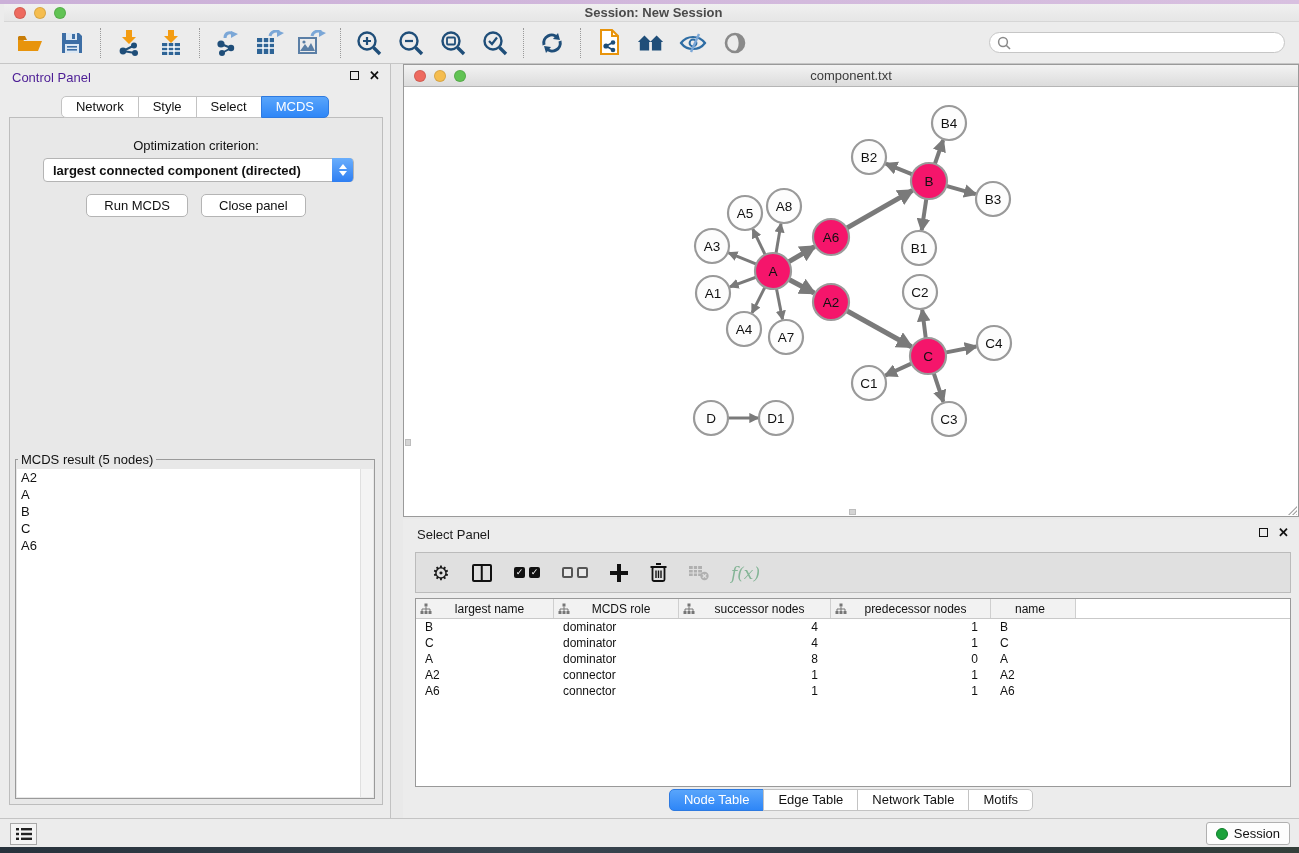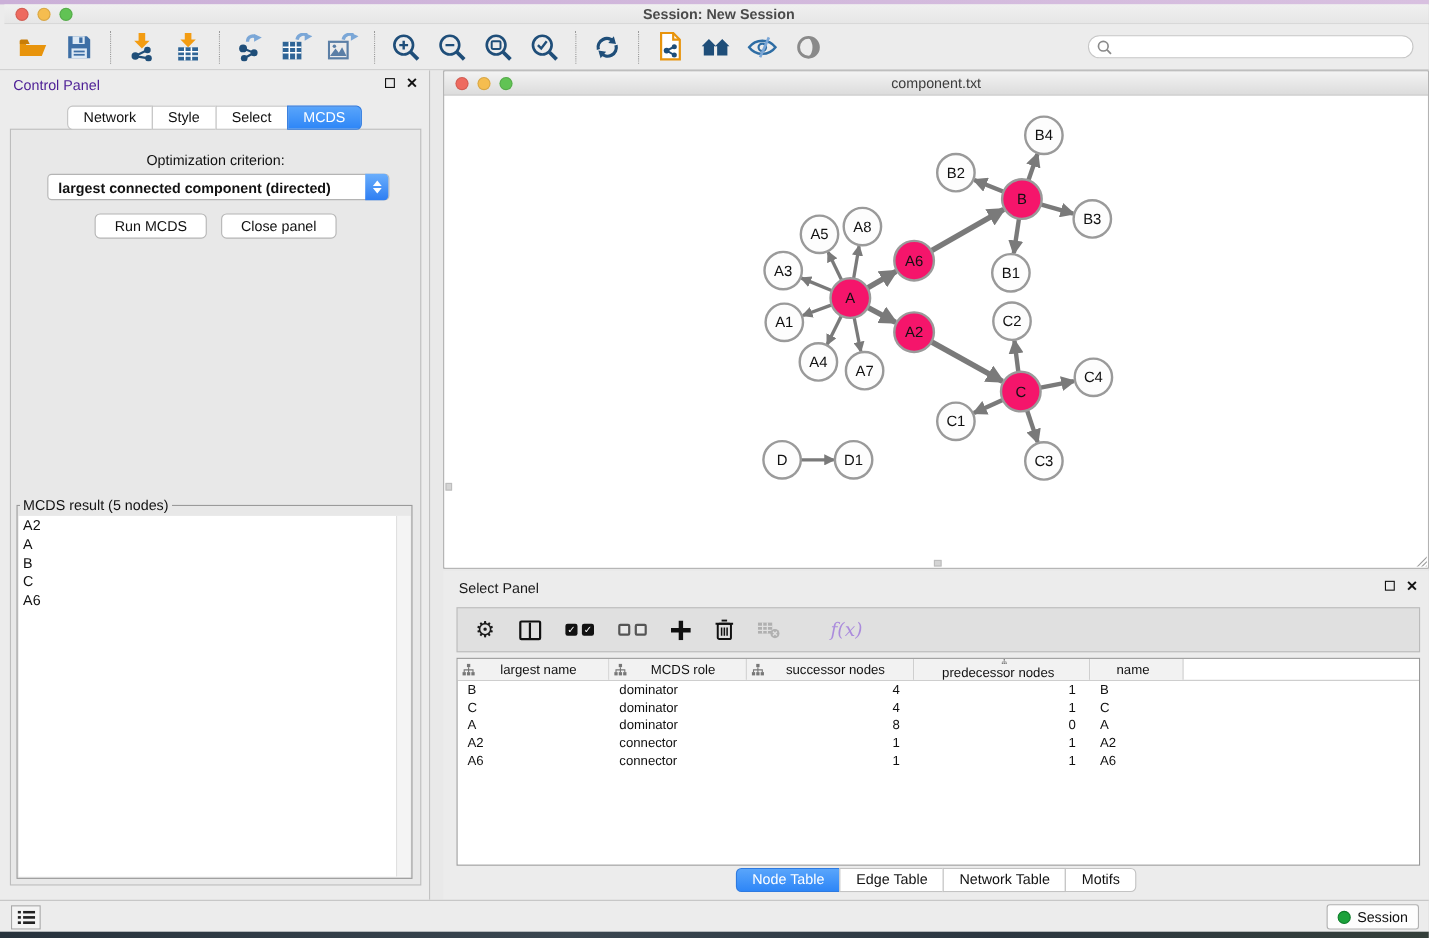--- a/index.html
+++ b/index.html
@@ -76,21 +76,21 @@
   .tp-toolbar { position:absolute; left:12px; right:8px; top:33px; height:41px; background:#e0e0e0; border:1px solid #bbb; display:flex; align-items:center; gap:22px; padding:0 16px; }
   .tp-icon { display:flex; align-items:center; justify-content:center; cursor:pointer; }
   .tp-icon.disabled { opacity:.45; cursor:default; }
   .gear-glyph { font-size:20px; color:#1a1a1a; line-height:20px; }
   .cols-glyph { width:20px; height:18px; border:2.5px solid #111; border-radius:2px; position:relative; }
   .cols-glyph::after { content:""; position:absolute; left:50%; top:0; bottom:0; width:2.5px; background:#111; transform:translateX(-50%); }
   .chk { width:11px; height:11px; display:inline-block; }
   .chk.on { background:#111; color:#fff; font-size:9px; line-height:11px; text-align:center; border-radius:2px; }
   .chk.off { border:2px solid #555; border-radius:2px; background:#e9e9e9; }
   .chkpair { display:flex; gap:4px; align-items:center; }
-  .fx-glyph { font-family:"DejaVu Serif", serif; font-style:italic; font-size:17px; color:#6d28d9;margin-left:24px; }
+  .fx-glyph { font-family:"DejaVu Serif", serif; font-style:italic; font-size:17px; color:#15803d; }
 
   .tp-table { position:absolute; left:12px; right:8px; top:79px; bottom:31px; background:#fff; border:1px solid #999; overflow:hidden; }
   .tbl-header { display:flex; height:20px; border-bottom:1px solid #c9c9c9; }
   .th { background:#f2f2f2; border-right:1px solid #cfcfcf; display:flex; align-items:center; font-size:12px; color:#111; position:relative; }
   .th .th-label { flex:1; text-align:center; padding-right:6px; }
   .th .hier-icon { margin-left:4px; }
   .tbl-row { display:flex; height:16px; align-items:center; }
   .td { font-size:12px; color:#111; white-space:nowrap; overflow:hidden; }
   .td.left { text-align:left; padding-left:9px; }
   .td.right { text-align:right; padding-right:13px; }
@@ -523,21 +523,21 @@
             <div class="th" style="width: 152px;">
               <svg width="12" height="12" viewBox="0 0 12 12" class="hier-icon">
                 <rect x="4.5" y="0.5" width="3" height="3" fill="#777"></rect>
                 <rect x="0.5" y="8" width="3" height="3" fill="#777"></rect>
                 <rect x="4.5" y="8" width="3" height="3" fill="#777"></rect>
                 <rect x="8.5" y="8" width="3" height="3" fill="#777"></rect>
                 <path d="M6 3.5 V6 M2 8 V6 H10 V8 M6 6 V8" stroke="#777" fill="none" stroke-width="1"></path>
               </svg>
               <span class="th-label">successor nodes</span>
             </div>
-            <div class="th" style="width: 160px; flex-direction: column;">
+            <div class="th" style="width: 160px;">
               <svg width="12" height="12" viewBox="0 0 12 12" class="hier-icon">
                 <rect x="4.5" y="0.5" width="3" height="3" fill="#777"></rect>
                 <rect x="0.5" y="8" width="3" height="3" fill="#777"></rect>
                 <rect x="4.5" y="8" width="3" height="3" fill="#777"></rect>
                 <rect x="8.5" y="8" width="3" height="3" fill="#777"></rect>
                 <path d="M6 3.5 V6 M2 8 V6 H10 V8 M6 6 V8" stroke="#777" fill="none" stroke-width="1"></path>
               </svg>
               <span class="th-label">predecessor nodes</span>
             </div>
             <div class="th" style="width: 85px;">

